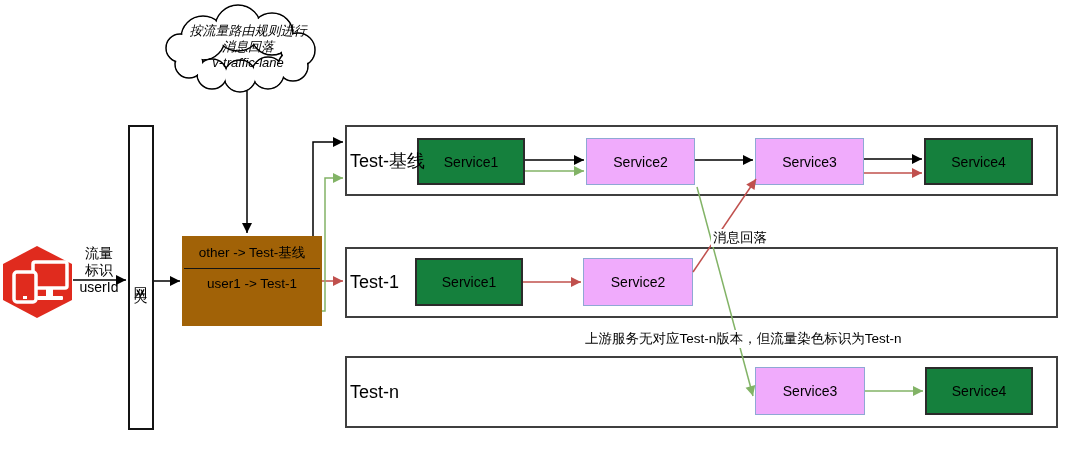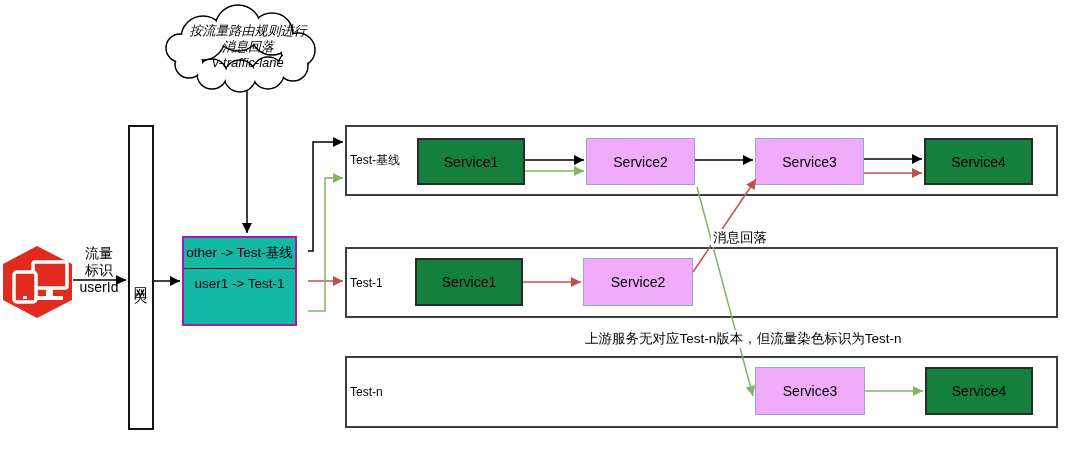--- a/index.html
+++ b/index.html
@@ -1,28 +1,28 @@
 <!DOCTYPE html>
 <html><head>
 <meta charset="utf-8">
 <style>
   html,body{margin:0;padding:0;background:#ffffff;}
   .canvas{
     position:relative;width:1080px;height:451px;background:#ffffff;
     font-family:"Liberation Sans","DejaVu Sans",sans-serif;color:#000;overflow:hidden;
   }
   .lane{position:absolute;background:#ffffff;border:2px solid #3f3f3f;box-sizing:border-box;}
-  .lane-label{position:absolute;font-size:12px;display:flex;align-items:center;z-index:4;}
+  .lane-label{position:absolute;font-size:18px;display:flex;align-items:center;z-index:4;}
   .service{
     position:absolute;display:flex;align-items:center;justify-content:center;
     font-size:14px;background:#15803d;border:2px solid #2b2b2b;box-sizing:border-box;z-index:2;
   }
   .service.hl{background:#f0abfc;border:1.5px solid #8fa8d4;}
-  .rtable{position:absolute;left:182px;top:236px;width:115px;height:90px;background:#14b8a6;
-    border:2px solid #a21caf;box-sizing:border-box;z-index:4;}
+  .rtable{position:absolute;left:182px;top:236px;width:140px;height:90px;background:#a16207;
+    border:2px solid #a16207;box-sizing:border-box;z-index:4;}
   .rrow{height:30px;line-height:29px;text-align:center;font-size:13.5px;box-sizing:border-box;}
   .rrow + .rrow{border-top:1.5px solid #141414;}
   .gateway{position:absolute;left:128px;top:125px;width:26px;height:305px;background:#fff;
     border:2px solid #141414;box-sizing:border-box;z-index:4;
     display:flex;align-items:center;justify-content:center;}
   .gateway-label{writing-mode:vertical-rl;text-orientation:upright;font-size:14px;letter-spacing:2px;}
   .cloud-text{position:absolute;left:160px;width:176px;text-align:center;font-size:13px;z-index:4;line-height:16px;font-style:italic;}
   .client-label{position:absolute;left:73px;top:245px;width:52px;text-align:center;
     font-size:14px;line-height:17px;z-index:4;}
   .annot{position:absolute;font-size:13.5px;background:#ffffff;z-index:5;padding:0 2px;white-space:nowrap;}

